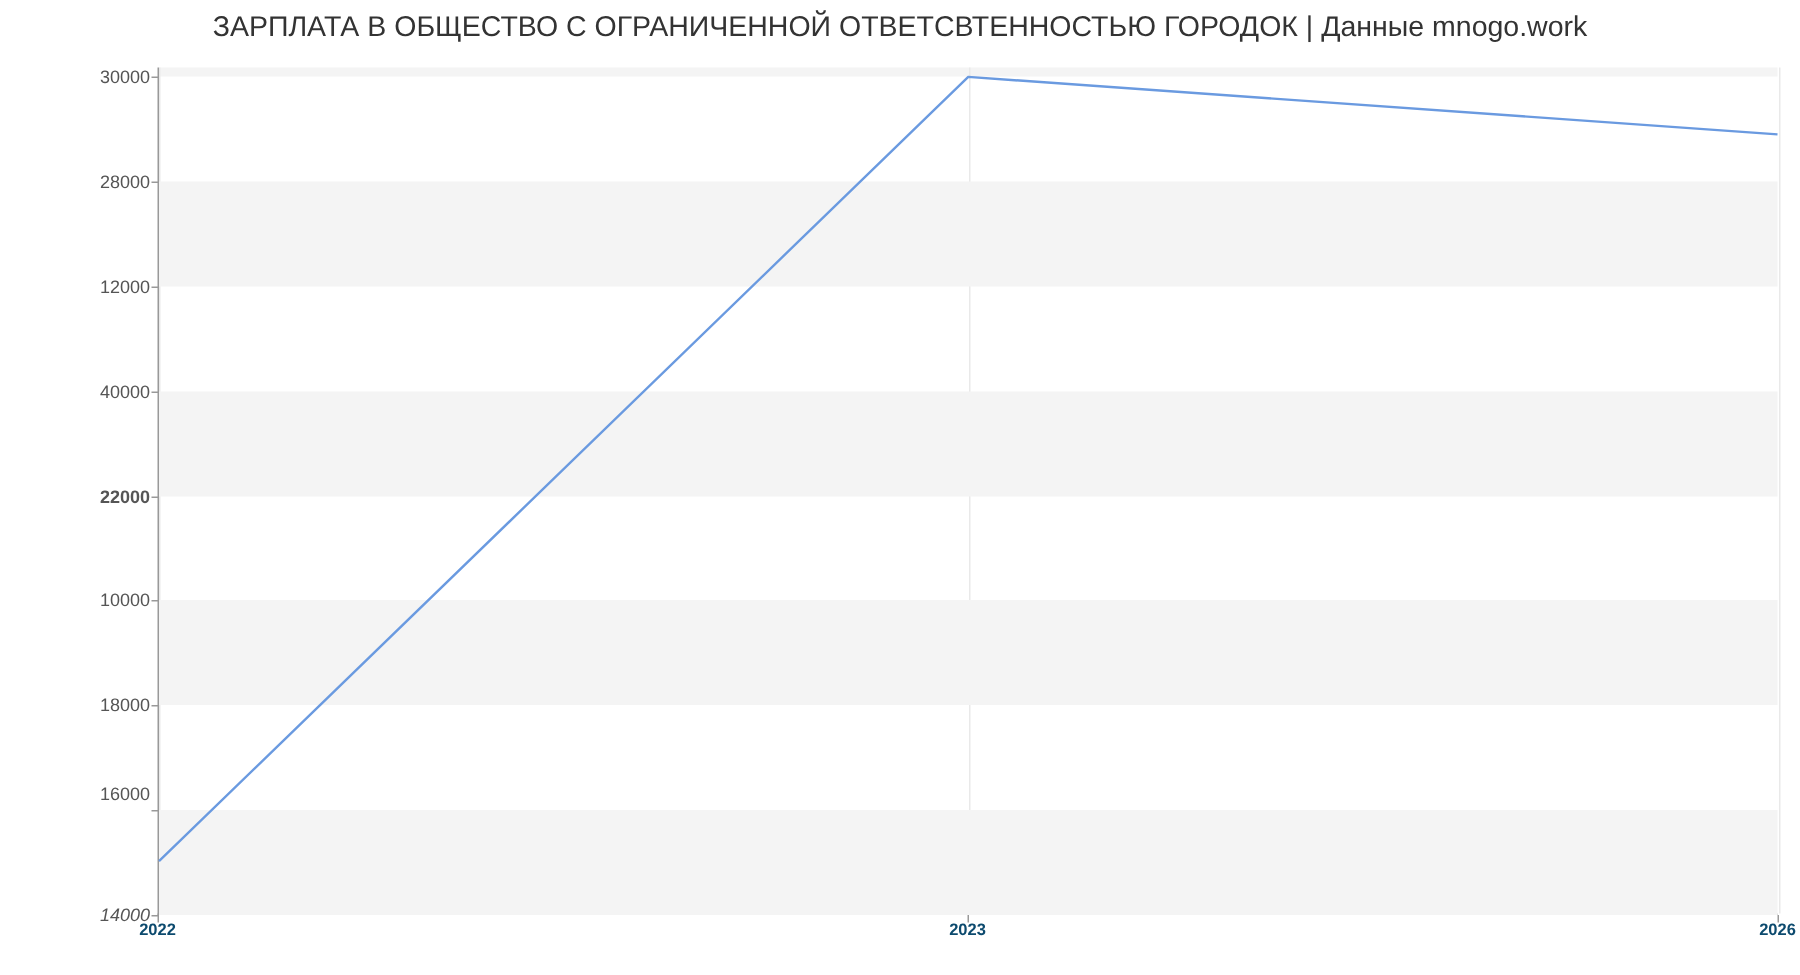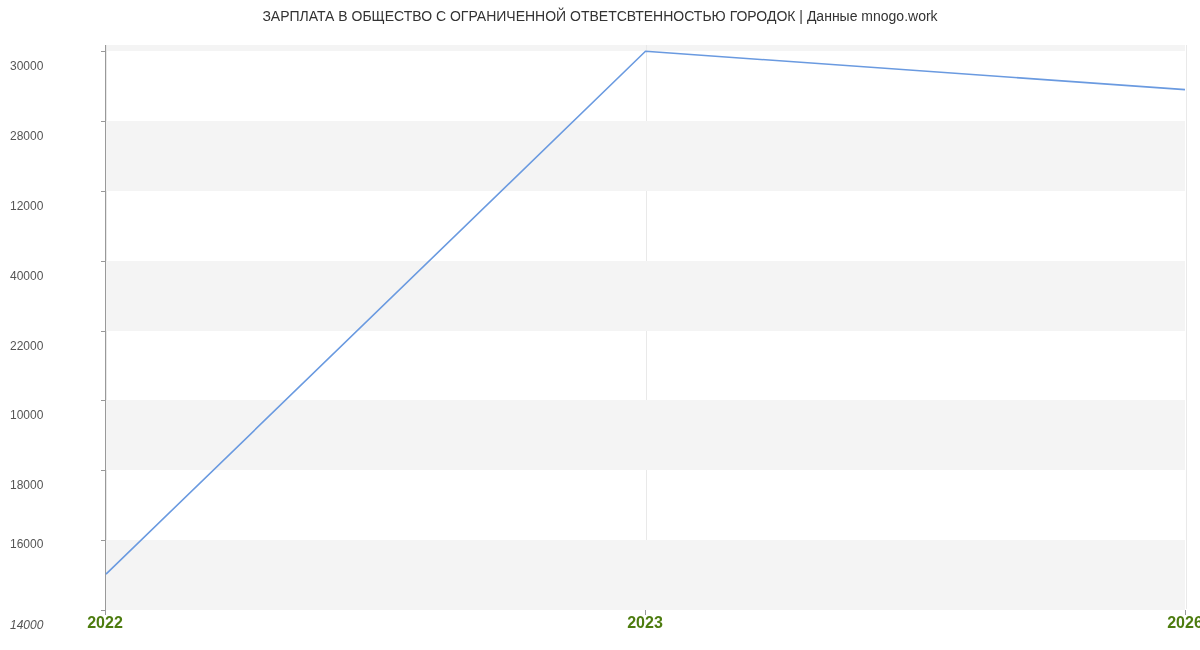--- a/index.html
+++ b/index.html
@@ -15,21 +15,21 @@
     position: relative;
     width: 1200px;
     height: 650px;
   }
   .title {
     position: absolute;
     top: 8px;
     left: 0;
     width: 1200px;
     text-align: center;
-    font-size: 14px;
+    font-size: 19px;
     color: #333333;
   }
   .plot {
     position: absolute;
     left: 105px;
     top: 45px;
     width: 1080px;
     height: 565px;
     border-bottom: 1px solid #999999;
     border-left: 1px solid #999999;
@@ -38,38 +38,37 @@
   .band {
     position: absolute;
     left: 0;
     width: 100%;
     background: #f4f4f4;
   }
   .ytick-label {
     position: absolute;
     right: 1100px;
     width: 90px;
-    text-align: left;
+    text-align: right;
     font-size: 12px;
     color: #555555;
     transform: translateY(-50%);
-    margin-top: 15px;
   }
   .ytick-mark {
     position: absolute;
     left: -5px;
     width: 5px;
     height: 0;
     border-top: 1px solid #999999;
   }
   .xtick-label {
     position: absolute;
     top: 614px;
-    font-size: 16px;
-    color: #4d7c0f;
+    font-size: 11px;
+    color: #0c4a6e;
     text-align: left;
     transform: translateX(-50%);
     font-weight: 600;
   }
   .xtick-mark {
     position: absolute;
     top: 610px;
     width: 0;
     height: 5px;
     border-left: 1px solid #999999;
@@ -121,21 +120,21 @@
       <div class="ytick-mark" style="top: 285.643px;"></div>
       <div class="ytick-mark" style="top: 215.803px;"></div>
       <div class="ytick-mark" style="top: 145.964px;"></div>
       <div class="ytick-mark" style="top: 76.1248px;"></div>
       <div class="ytick-mark" style="top: 6.28554px;"></div>
     </div>
 <div class="ytick-label" style="top: 610px; font-style: italic;">14000</div>
     <div class="ytick-label" style="top: 529px;">16000</div>
     <div class="ytick-label" style="top: 470.321px;">18000</div>
     <div class="ytick-label" style="top: 400.482px;">10000</div>
-    <div class="ytick-label" style="top: 330.643px;">22000</div>
+    <div class="ytick-label" style="top: 330.643px; font-weight: bold;">22000</div>
     <div class="ytick-label" style="top: 260.803px;">40000</div>
     <div class="ytick-label" style="top: 190.964px;">12000</div>
     <div class="ytick-label" style="top: 121.125px;">28000</div>
     <div class="ytick-label" style="top: 51.2855px;">30000</div>
     <div class="xtick-mark" style="left: 105px;"></div>
     <div class="xtick-label" style="left: 105px;">2022</div>
     <div class="xtick-mark" style="left: 645px;"></div>
     <div class="xtick-label" style="left: 645px;">2023</div>
     <div class="xtick-mark" style="left: 1185px;"></div>
     <div class="xtick-label" style="left: 1185px;">2026</div>

